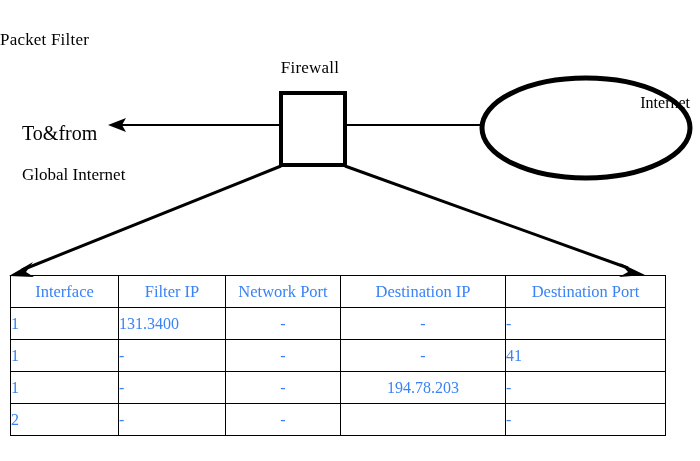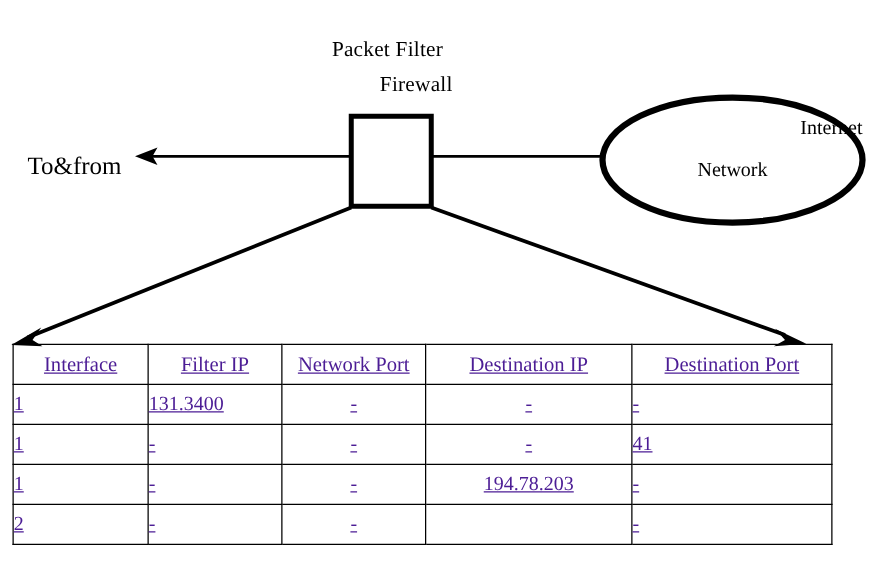--- a/index.html
+++ b/index.html
@@ -9,43 +9,42 @@
     font-family:"Liberation Serif","DejaVu Serif",serif;
     color:#000000;
     overflow:hidden;
     position:relative;
   }
   #stage{position:absolute;left:0;top:0;width:700px;height:461px;}
   #vec{position:absolute;left:0;top:0;width:700px;height:461px;}
 
   .lbl{position:absolute;white-space:pre;color:#000;}
 
-  #title-line1{left:0;top:30px;width:620px;text-align:center;font-size:17px;letter-spacing:.2px;}
-  #title-line2{left:0;top:58px;width:620px;text-align:center;font-size:17px;letter-spacing:.2px;padding-left:23px;}
+  #title-line1{left:0;top:30px;width:620px;text-align:left;font-size:17px;letter-spacing:.2px;}
+  #title-line2{left:0;top:58px;width:620px;text-align:center;font-size:17px;letter-spacing:.2px;}
 
   #left-line1{left:22px;top:122px;font-size:20px;}
   #left-line2{left:22px;top:165px;font-size:17px;}
 
   #ell-line1{left:482px;top:94px;width:208px;text-align:right;font-size:16px;}
   #ell-line2{left:482px;top:128px;width:208px;text-align:center;font-size:16px;}
 
   
   #fw-table{
     position:absolute;left:10px;top:275px;width:655px;
     border-collapse:collapse;
     table-layout:fixed;
   }
   #fw-table td,#fw-table th{
     border:1px solid #000;
     padding:0;
     font-weight:normal;
     font-size:16px;
-    color:#4c1d95;
+    color:#3b82f6;
     vertical-align:middle;
-    text-decoration:underline;
   }
   #fw-table thead th{
     height:31px;
     text-align:center;
     font-size:16.5px;
   }
   #fw-table tbody td{height:31px;}
   .c-if   {width:108px;}
   .c-sip  {width:107px;}
   .c-sport{width:115px;}
@@ -78,23 +77,23 @@
     <polygon points="9,276 33,262 26,272 34,277" fill="#000"></polygon>
 
     <line x1="345" y1="166" x2="628" y2="268" stroke="#000" stroke-width="3"></line>
     <polygon points="645,275 620,263 628,272 619,277" fill="#000"></polygon>
   </svg>
 
   <div class="lbl" id="title-line1">Packet Filter</div>
   <div class="lbl" id="title-line2">Firewall</div>
 
   <div class="lbl" id="left-line1">To&amp;from</div>
+  <div class="lbl" id="left-line2">Global Internet</div>
 
   <div class="lbl" id="ell-line1">Internet</div>
-  <div class="lbl" id="ell-line2">Network</div>
 
   <table id="fw-table">
     <colgroup>
       <col class="c-if">
         <col class="c-sip">
         <col class="c-sport">
         <col class="c-dip">
         <col class="c-dport">
     </colgroup>
     <thead>

